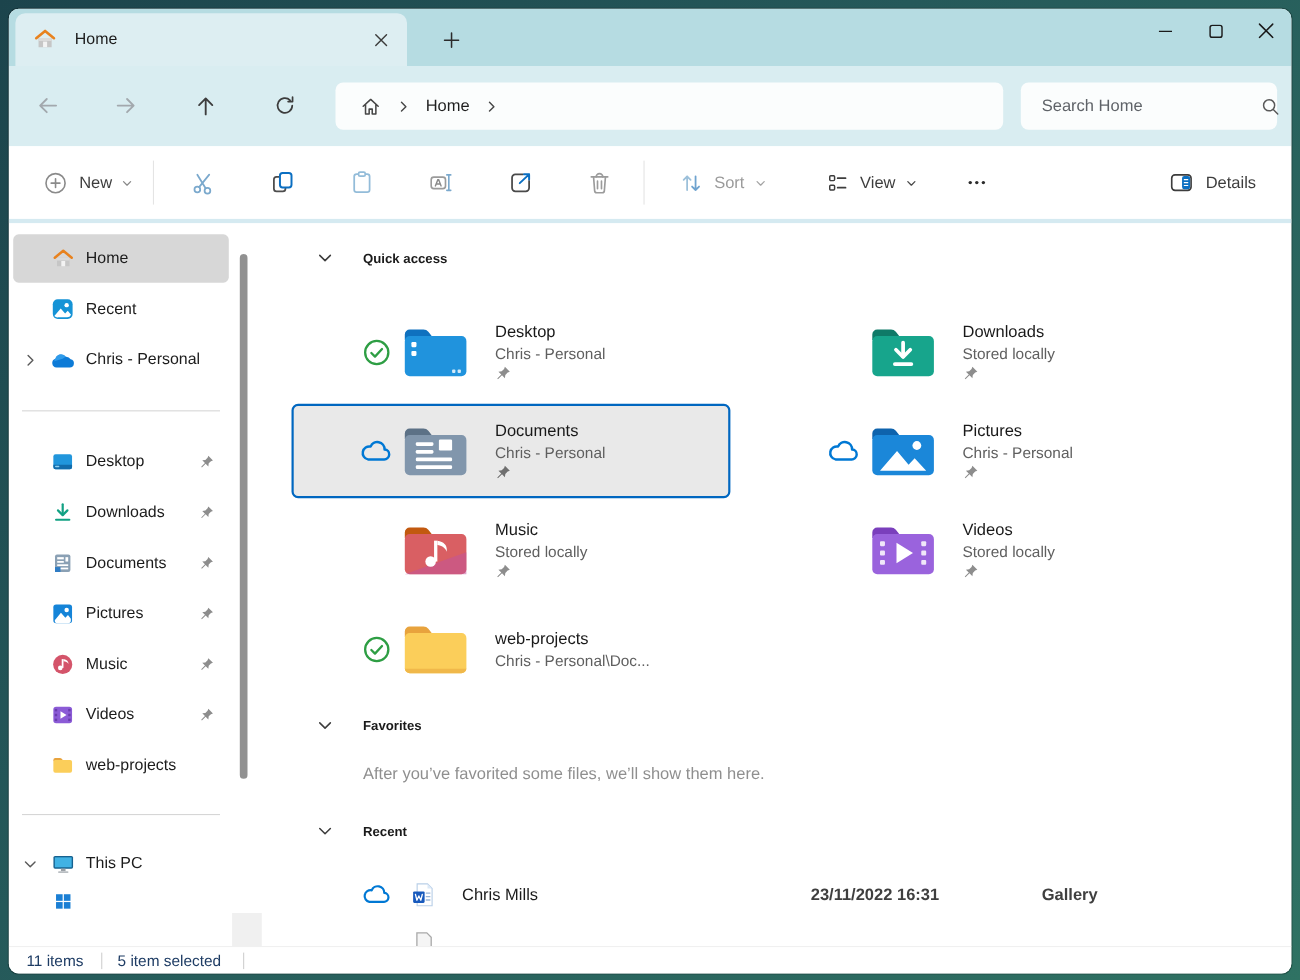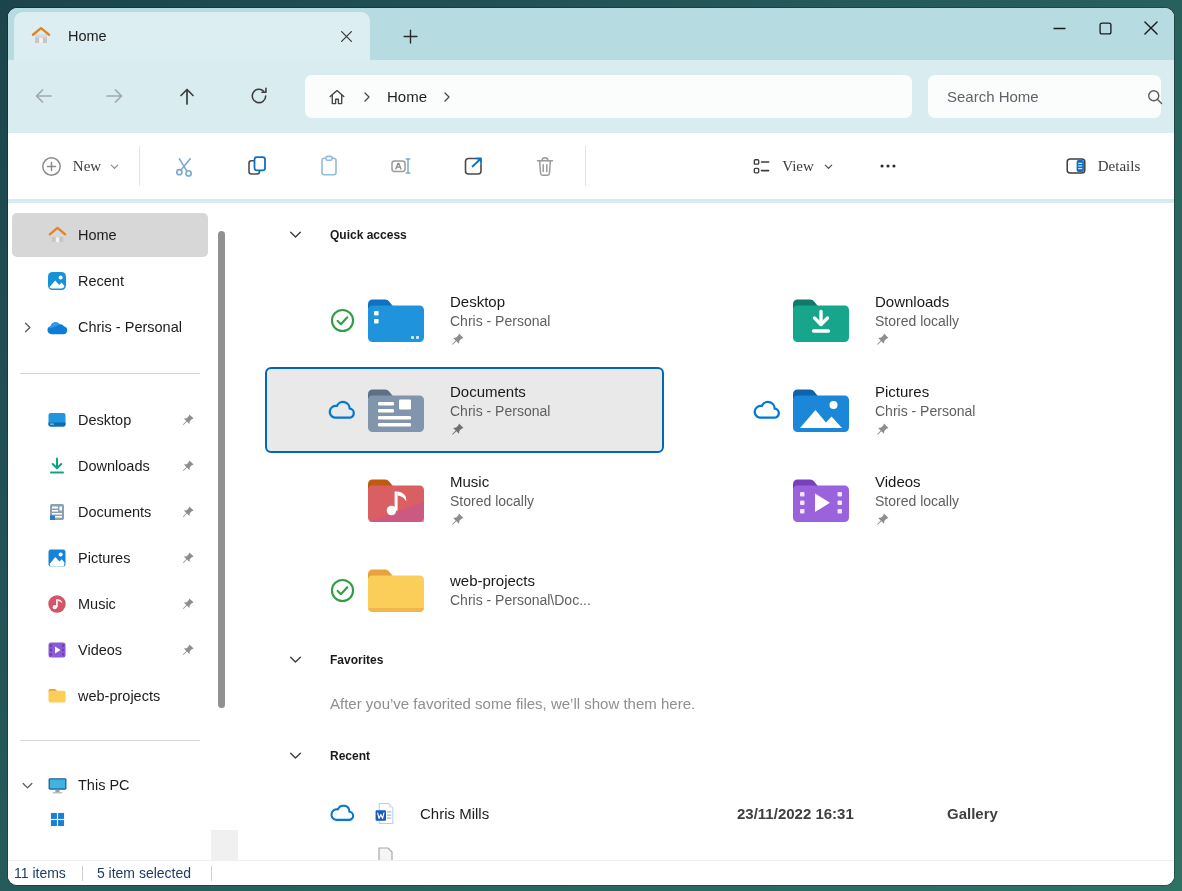--- a/index.html
+++ b/index.html
@@ -46,21 +46,21 @@
   .searchbox input::placeholder { color:#5f6368; opacity:1; }
   
   .toolbar {
     position:absolute; left:0; top:125px; width:100%; height:70px; background:#fff;
     border-bottom:4px solid #d5eaf1; display:flex; align-items:center;
   }
   .tb-btn { display:flex; align-items:center; justify-content:center; height:44px; border-radius:5px; }
   .tb-label { font-size:15px; color:#3d3d3d; }
   .tb-label.dim { color:#9b9b9b; }
   .tb-divider { width:1px; height:40px; background:#e4e4e4; }
-  .abs { position:absolute;font-family:Liberation Serif, serif; }
+  .abs { position:absolute; }
   
   .main { position:absolute; left:0; top:195px; width:100%; height:657px; background:#fff; }
   
   .sidebar { position:absolute; left:0; top:0; width:204px; height:657px; overflow:hidden; }
   .sb-item {
     display:flex; align-items:center; height:44px; margin:2px 4px 2px 4px;
     border-radius:5px; padding-right:12px;
   }
   .sb-item.sel { background:#d7d7d7; }
   .sb-chev { width:30px; display:flex; justify-content:center; }
@@ -264,20 +264,36 @@
             <g stroke="#9b9b9b" stroke-width="1.5" fill="none" stroke-linecap="round">
               <path d="M4.5 6.8 h15"></path>
               <path d="M9 6.8 a3 3 0 0 1 6 0"></path>
               <path d="M6.6 6.8 l1 12.7 a1.9 1.9 0 0 0 1.9 1.7 h5 a1.9 1.9 0 0 0 1.9 -1.7 l1-12.7"></path>
               <path d="M10.2 10.7 v6.8 M13.8 10.7 v6.8"></path>
             </g>
           </svg>
       </span>
     </div>
     <div class="tb-divider abs" style="left:577px;top:13px"></div>
+    <div class="tb-btn abs" style="left:598px;width:102px">
+      <span>
+        <svg width="23" height="23" viewBox="0 0 24 24">
+            <g stroke-width="1.7" fill="none" stroke-linecap="round" stroke-linejoin="round">
+              <path d="M8 18.5 V5.5 M4.7 8.8 8 5.5 11.3 8.8" stroke="#9cc0da"></path>
+              <path d="M16 5.5 v13 M12.7 15.2 16 18.5 19.3 15.2" stroke="#6fa3cf"></path>
+            </g>
+          </svg>
+      </span>
+      <span class="tb-label dim" style="margin:0 9px 0 9px">Sort</span>
+      <span>
+        <svg width="11" height="11" viewBox="0 0 12 12">
+            <path d="M2.5 4.5 l3.5 3.5 3.5-3.5" stroke="#a5a5a5" stroke-width="1.3" fill="none" stroke-linecap="round" stroke-linejoin="round"></path>
+          </svg>
+      </span>
+    </div>
     <div class="tb-btn abs" style="left:728px;width:112px">
       <span>
         <svg width="23" height="23" viewBox="0 0 24 24">
             <g stroke="#3d3d3d" fill="none">
               <rect x="4.5" y="5" width="4.6" height="4.6" rx="1" stroke-width="1.4"></rect>
               <path d="M12 7.3 h7.5" stroke-width="1.6" stroke-linecap="round"></path>
               <rect x="4.5" y="14" width="4.6" height="4.6" rx="1" stroke-width="1.4"></rect>
               <path d="M12 16.3 h7.5" stroke-width="1.6" stroke-linecap="round"></path>
             </g>
           </svg>
@@ -745,19 +761,19 @@
 
       <div style="position:absolute;left:142px;top:643px">
         <svg width="22" height="20" viewBox="0 0 22 20">
             <path d="M5 2 h9 l4 4 v14 h-13z" fill="#f5f5f5" stroke="#a9a9a9" stroke-width="1.2"></path>
           </svg>
       </div>
     </div>
   </div>
 
   <div class="statusbar">
-    <span class="st-text" style="margin-left:6px">11 items</span>
+    <span class="st-text" style="margin-left:16px">11 items</span>
     <span class="st-div" style="margin:0 14px 0 16px"></span>
     <span class="st-text">5 item selected</span>
     <span class="st-div" style="margin-left:20px"></span>
   </div>
 
 </div>
 
 </body></html>

